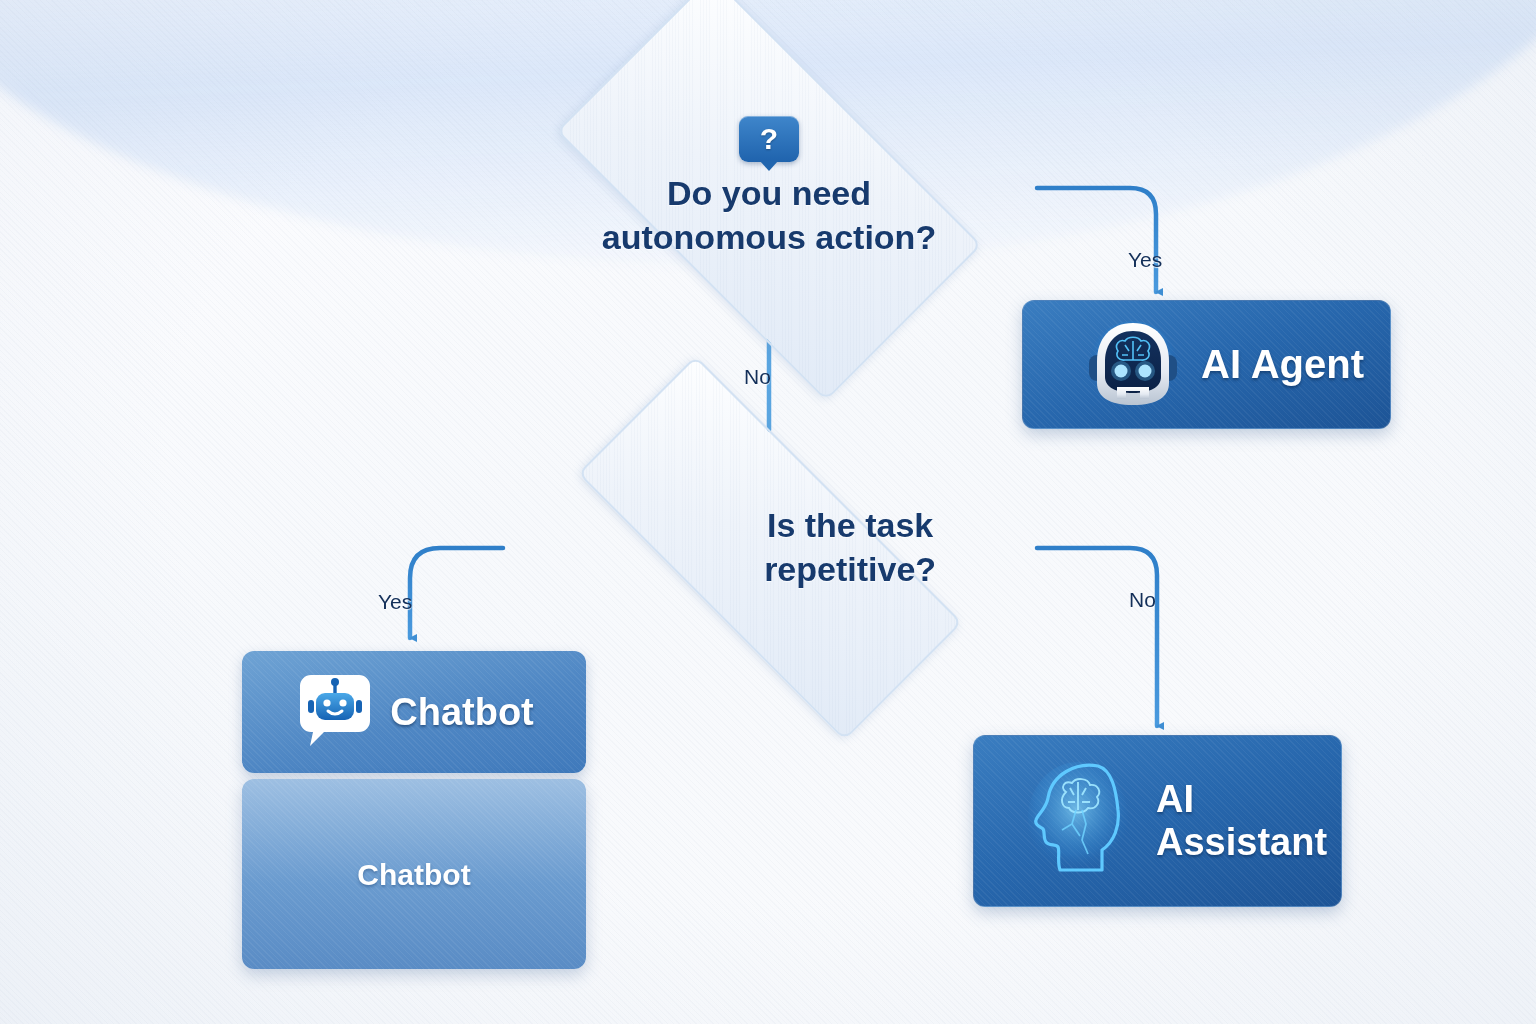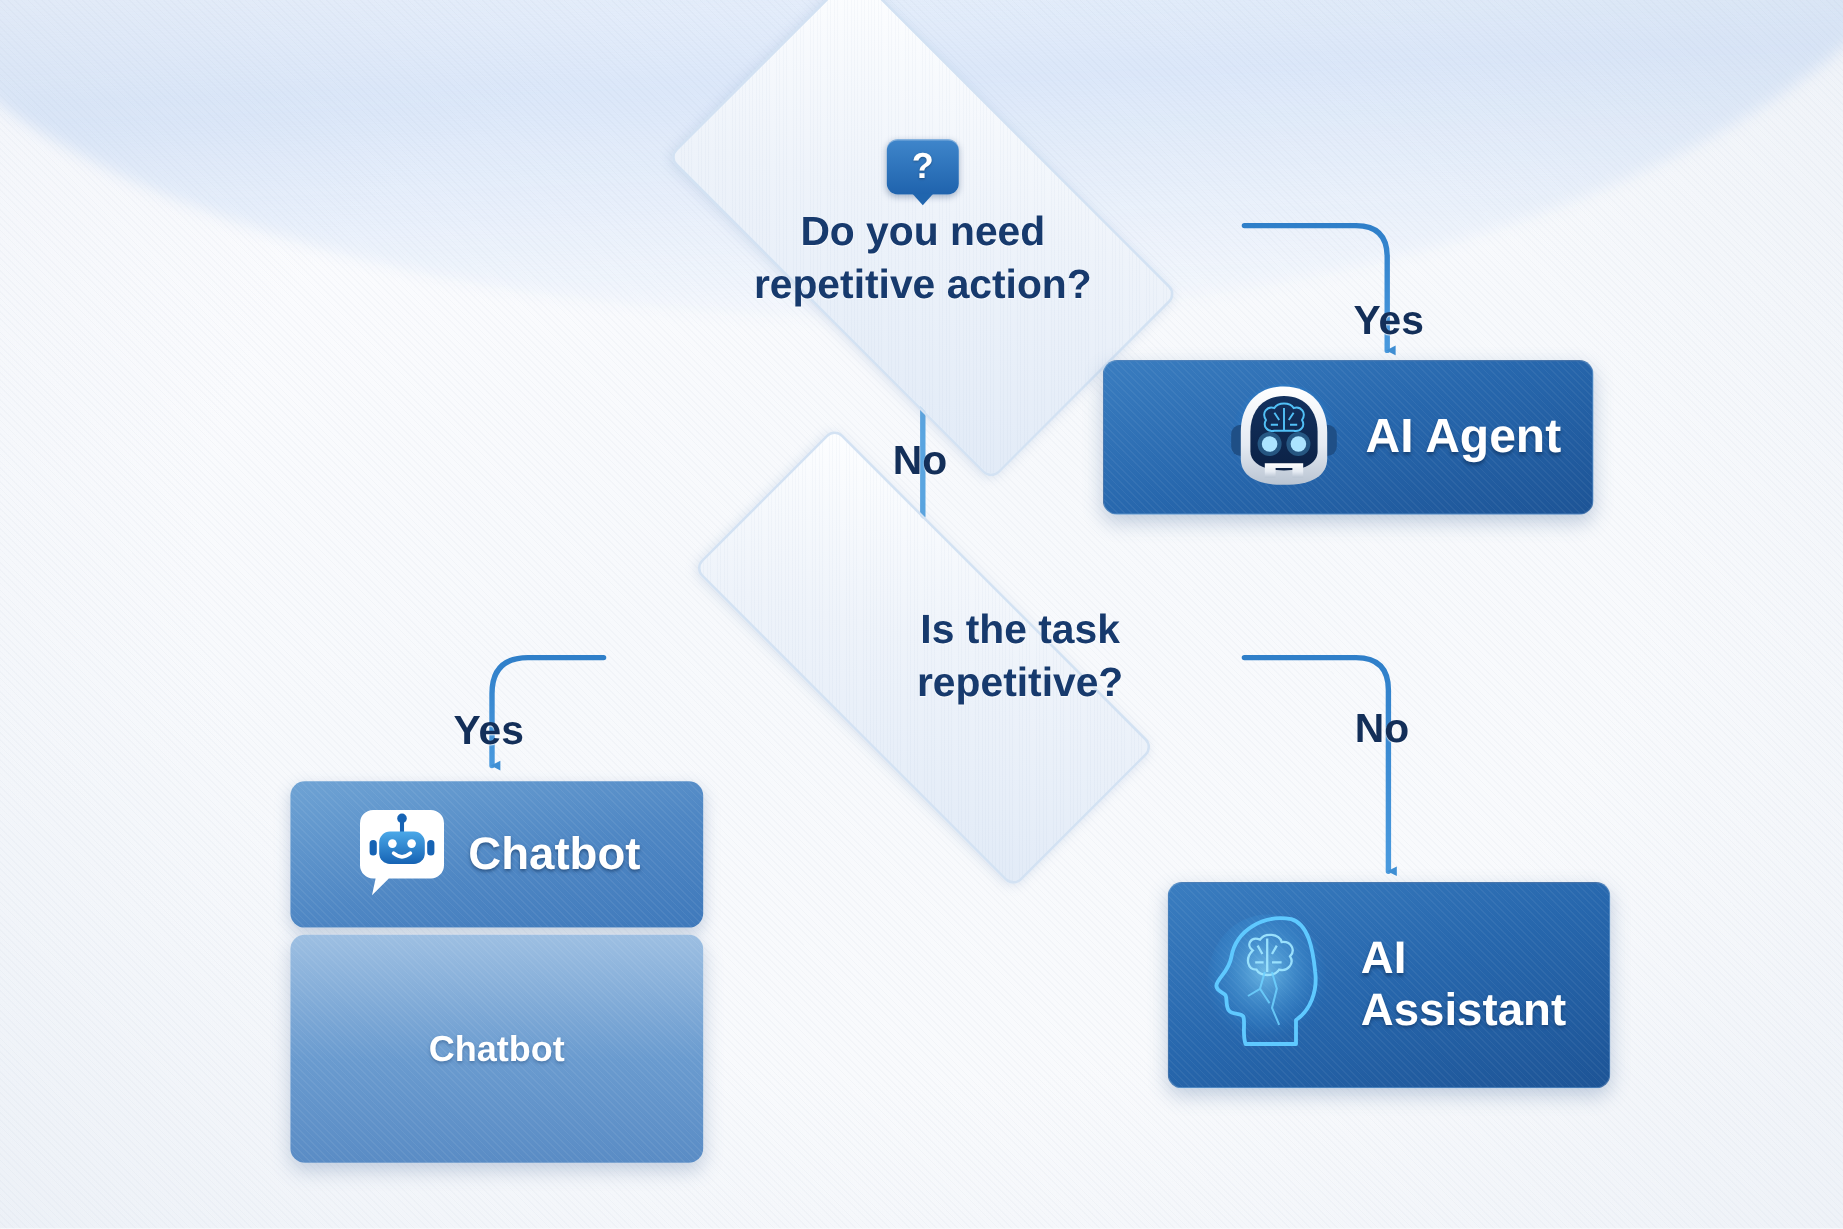--- a/index.html
+++ b/index.html
@@ -210,22 +210,22 @@
   }
   .cb-body-text .sub {
     font-weight: normal;
     color: #eef4fb;
   }
 
   
   .edge-label {
     position: absolute;
     color: #132f59;
-    font-weight: bold;
-    font-size: 34px;
+    font-weight: normal;
+    font-size: 21px;
     text-shadow: 0 1px 1px rgba(255,255,255,0.9);
     white-space: nowrap;
   }
 
   
   .icon-wrap { position: relative; display: block; }
 </style>
 </head>
 <body>
 
@@ -261,33 +261,33 @@
   <div class="edge-label" style="left:378px; top:590px;">Yes</div>
   <div class="edge-label" style="left:1129px; top:588px;">No</div>
 
   <div class="diamond" style="left:499px; top:32px; width:540px; height:312px;">
     <div class="shape"></div>
     <div class="content">
       <div class="q-badge">
         <span>?</span>
       </div>
       <div class="d-text" style="font-size:34px;">Do you need
-repetitive action?</div>
+autonomous action?</div>
     </div>
   </div>
 
   <div class="diamond" style="left:503px; top:430px; width:534px; height:236px;align-items:flex-end;">
     <div class="shape"></div>
     <div class="content">
       <div class="d-text" style="font-size:34px;">Is the task
 repetitive?</div>
     </div>
   </div>
 
-  <div class="box box-dark" style="left:919px; top:300px; width:367px; height:127px;padding-left:40px;">
+  <div class="box box-dark" style="left:1022px; top:300px; width:367px; height:127px;">
     <div class="box-inner" style="padding-left:58px; gap:16px;">
       <span class="icon-wrap">
         <svg width="104" height="104" viewBox="0 0 104 104" xmlns="http://www.w3.org/2000/svg">
           <defs>
             <radialGradient id="rbGlow" cx="50%" cy="38%" r="55%">
               <stop offset="0%" stop-color="#7fd9ff" stop-opacity="0.95"></stop>
               <stop offset="60%" stop-color="#2f8ad8" stop-opacity="0.45"></stop>
               <stop offset="100%" stop-color="#1d5ea8" stop-opacity="0"></stop>
             </radialGradient>
             <linearGradient id="rbShell" x1="0" y1="0" x2="0" y2="1">
@@ -357,21 +357,21 @@
     </div>
   </div>
 
   <div class="cb-body" style="left:242px; top:779px; width:344px; height:190px;">
     <div class="cb-body-text" style="font-size:30px;">
       <div>Chatbot</div>
     </div>
   </div>
 
   <div class="box box-dark" style="left:973px; top:735px; width:367px; height:170px;">
-    <div class="box-inner" style="padding-left:28px; gap:24px;">
+    <div class="box-inner" style="padding-left:50px; gap:24px;">
       <span class="icon-wrap">
         <svg width="108" height="122" viewBox="0 0 108 122" xmlns="http://www.w3.org/2000/svg">
           <defs>
             <radialGradient id="hbGlow" cx="48%" cy="42%" r="58%">
               <stop offset="0%" stop-color="#8fe0ff" stop-opacity="0.65"></stop>
               <stop offset="70%" stop-color="#3d9ae0" stop-opacity="0.22"></stop>
               <stop offset="100%" stop-color="#1d5ea8" stop-opacity="0"></stop>
             </radialGradient>
           </defs>
           <ellipse cx="54" cy="60" rx="50" ry="56" fill="url(#hbGlow)"></ellipse>

